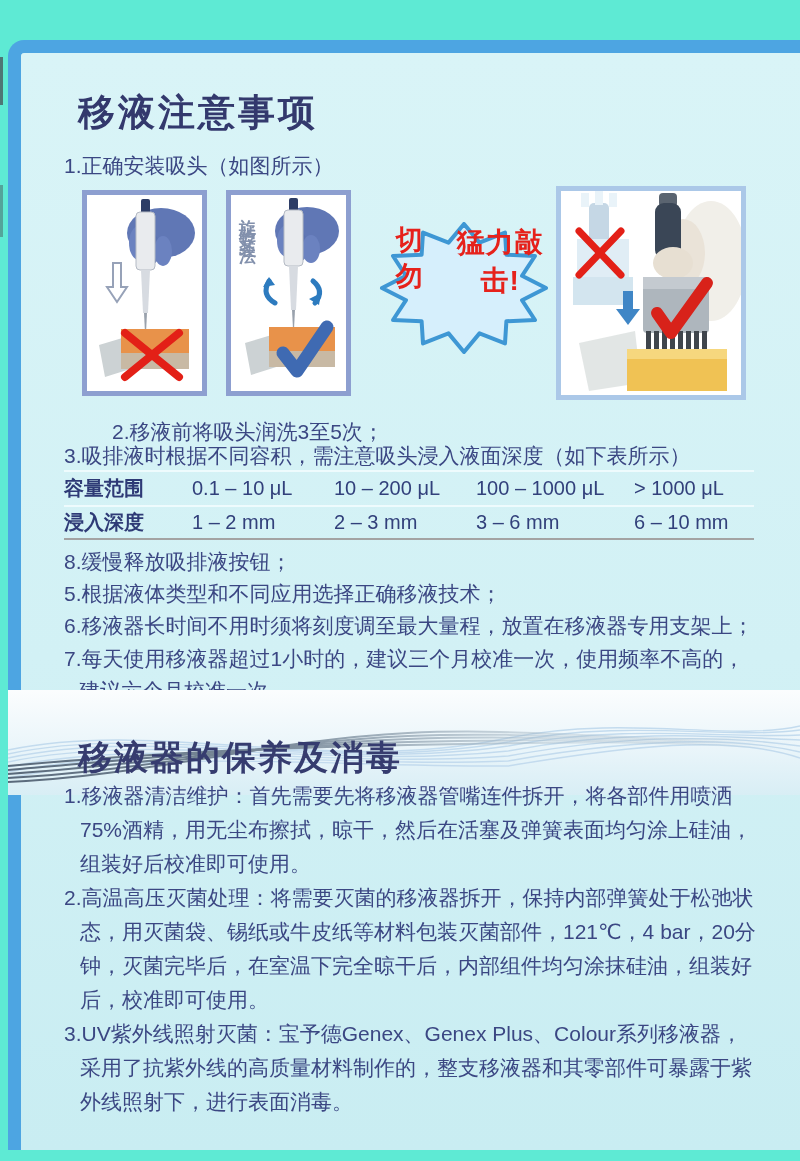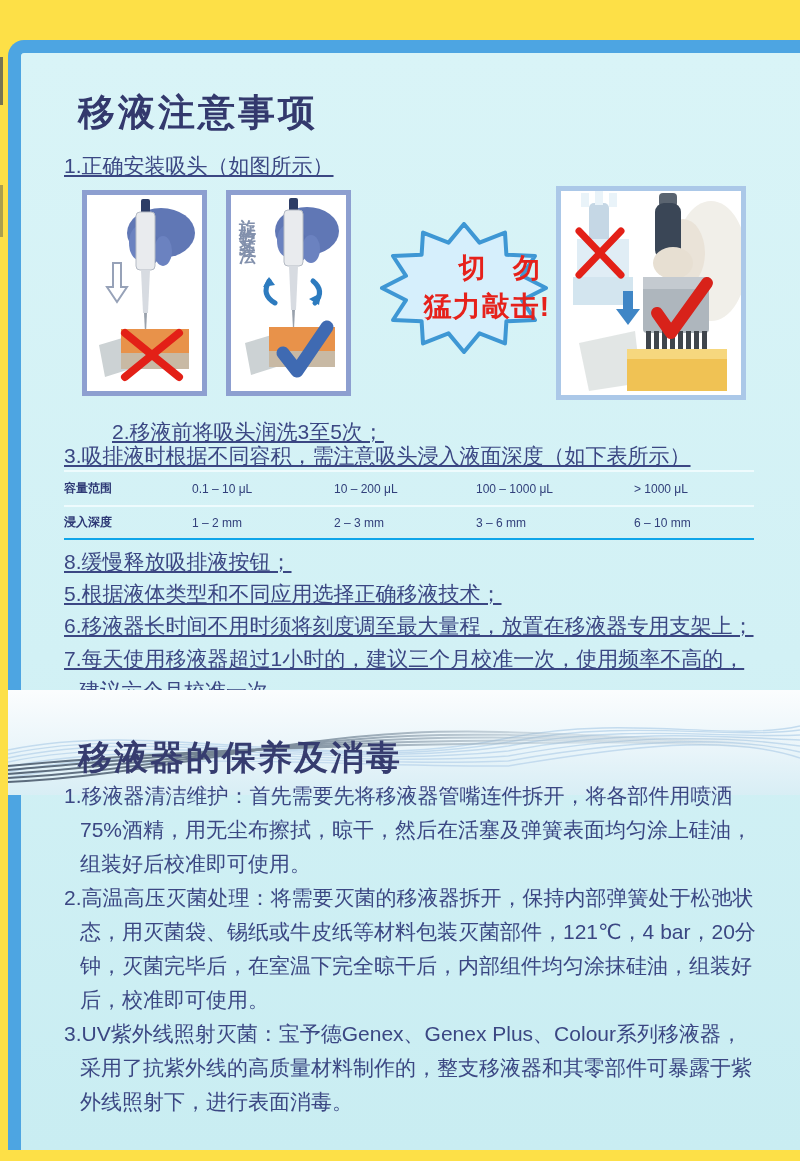--- a/index.html
+++ b/index.html
@@ -1,48 +1,48 @@
 <!DOCTYPE html>
 <html><head>
 <meta charset="utf-8">
 <style>
   * { margin:0; padding:0; box-sizing:border-box; }
   html,body { background:#fff; }
   .page {
-    position:relative; width:800px; height:1161px; background:#fde047;
+    position:relative; width:800px; height:1161px; background:#5eead4;
     font-family:"Liberation Sans","DejaVu Sans",sans-serif; overflow:hidden;
   }
   .panel {
     position:absolute; left:8px; top:40px; width:792px; height:1110px;
     border-top:13px solid #4da5e2; border-left:13px solid #4da5e2;
     border-radius:16px 0 0 0;
     background:linear-gradient(180deg,#d9f4f7 0%,#d2f1f5 55%,#c9edf2 100%);
   }
   .edge-shadow { position:absolute; width:3px; background:#4a4f55; opacity:.75; }
   .t1 { position:absolute; left:78px; top:88px; font-size:37px; font-weight:900;
         color:#33396d; letter-spacing:3px; }
   .t2 { position:absolute; left:78px; top:735px; font-size:34px; font-weight:900;
         color:#363c6f; letter-spacing:2px; }
-  .item { position:absolute; left:64px; font-size:21px; color:#3b4783; width:700px;text-decoration:underline; }
+  .item { position:absolute; left:64px; font-size:21px; color:#3b4783; width:700px; }
   .hang { padding-left:15px; text-indent:-15px; line-height:32px; }
   .frame { position:absolute; background:#ffffff; }
   .frameAB { border:5px solid #8d9fd0; width:125px; height:206px; top:190px; }
   .frameC  { border:5px solid #abc8e8; width:190px; height:214px; top:186px; left:556px; }
   .vlabel { position:absolute; left:5px; top:10px; writing-mode:vertical-rl;
             font-size:17px; letter-spacing:7px; color:#8property290ac; color:#8290ac; font-weight:600; }
   .burst { position:absolute; left:378px; top:222px; width:172px; height:132px; }
   .burst svg { position:absolute; left:0; top:0; }
   .burst-text { position:absolute; left:0; top:0; width:100%; height:100%;
-    display:flex; flex-direction:column; align-items:flex-end; justify-content:center;
+    display:flex; flex-direction:row; align-items:flex-start; justify-content:center;
     color:#e6211b; font-weight:900; text-align:center; }
   .burst-l1 { font-size:27px; letter-spacing:10px; }
   .burst-l2 { font-size:28px; letter-spacing:1px; margin-top:2px; }
   .vtable { position:absolute; left:64px; top:470px; width:690px;
-    border-top:2px solid #eefbfd; border-bottom:2px solid #0ea5e9;
-    font-size:12px; color:#32407b; }
+    border-top:2px solid #eefbfd; border-bottom:2px solid #a3a3a3;
+    font-size:20px; color:#32407b; }
   .vrow { display:grid; grid-template-columns:128px 142px 142px 158px 1fr;
     align-items:center; height:33px; }
   .vrow + .vrow { border-top:2px solid #eefbfd; }
   .vrow .hd { font-weight:700; color:#2e3a76; }
   .wave { position:absolute; left:8px; top:690px; }
   .paras { position:absolute; left:64px; top:779px; width:694px; font-size:21px;
     color:#3b4783; }
   .para { padding-left:16px; text-indent:-16px; line-height:34px; }
 </style>
 </head>

